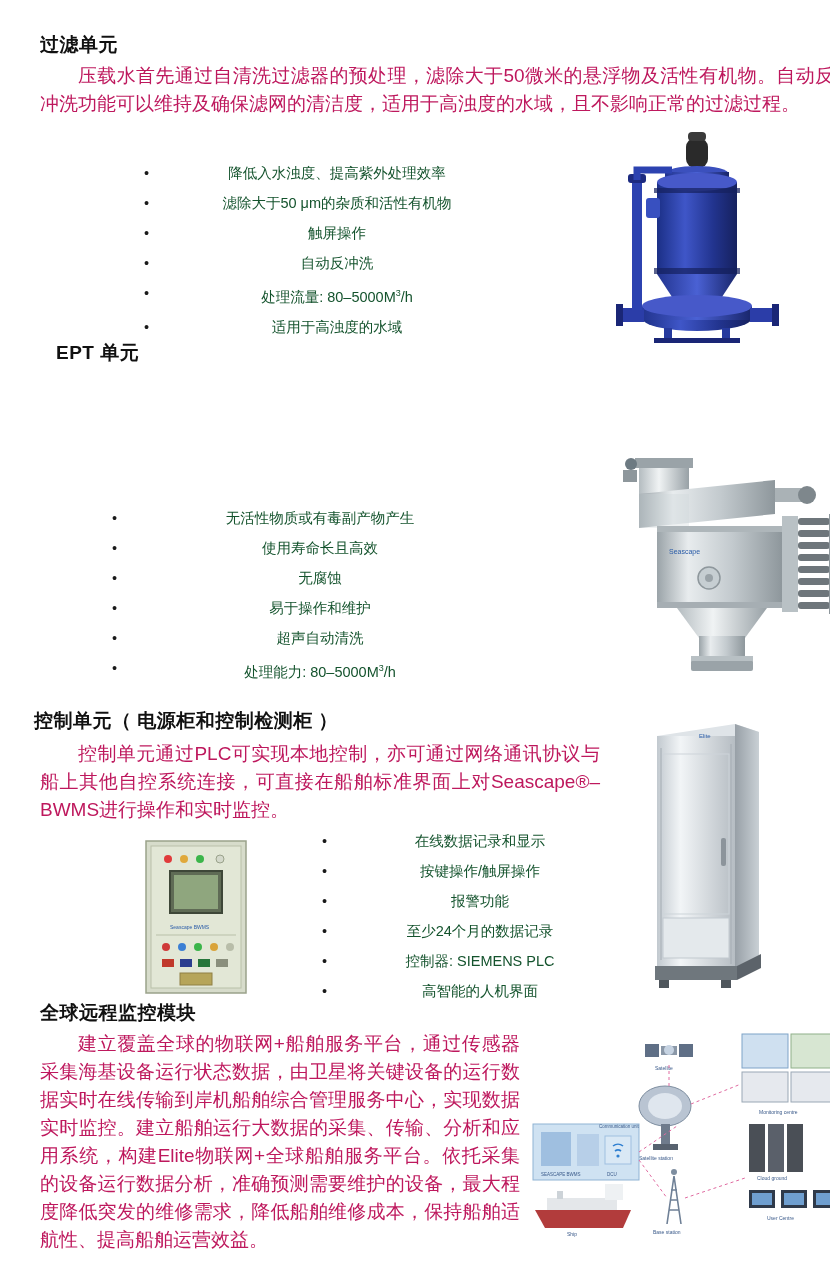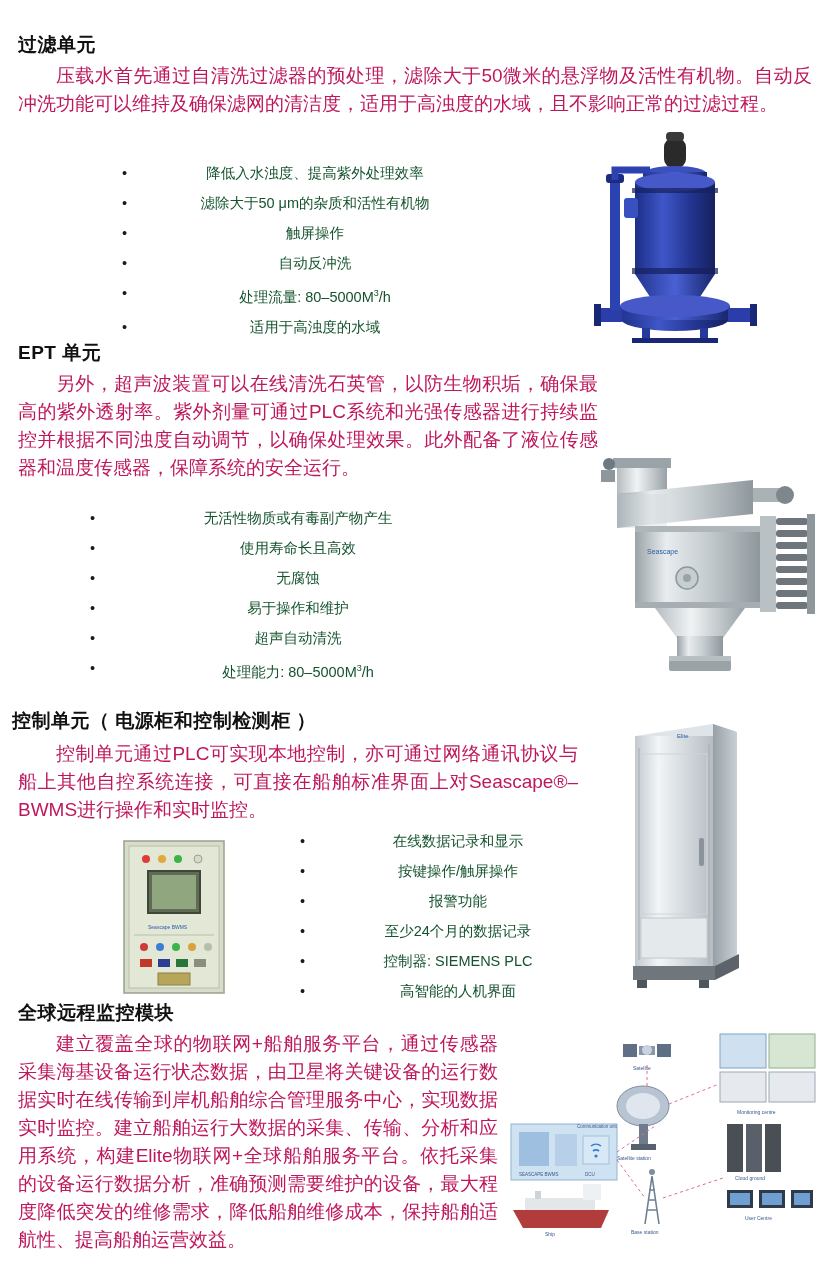--- a/index.html
+++ b/index.html
@@ -4,21 +4,21 @@
 <style>
   html,body{margin:0;padding:0;}
   body{
     width:830px;height:1268px;
     background:#ffffff;
     font-family:"Liberation Sans","DejaVu Sans",sans-serif;
     color:#1a1a1a;
     position:relative;
     overflow:hidden;
   }
-  .page{position:relative;width:687px;height:1268px;}
+  .page{position:relative;width:687px;height:1268px;margin-left:22px;}
   .section-title{
     font-size:19px;font-weight:bold;color:#111;
     letter-spacing:0.5px;
   }
   .para{
     font-size:19px;line-height:28px;color:#be185d;
     text-align:justify;
   }
   .para.indent{text-indent:2em;}
   ul.bullets{list-style:none;margin:0;padding:0;}
@@ -33,21 +33,21 @@
 
   
   #filter-title{position:absolute;left:18px;top:32px;}
   #filter-para{position:absolute;left:18px;top:62px;width:794px;}
   #filter-bullets{position:absolute;left:122px;top:160px;width:370px;}
 
   
   .dev-filter{position:absolute;left:580px;top:128px;width:190px;height:215px;}
 
   
-  #ept-title{position:absolute;left:18px;top:340px;}
+  #ept-title{position:absolute;left:34px;top:340px;}
   #ept-para{position:absolute;left:18px;top:370px;width:580px;}
   #ept-bullets{position:absolute;left:90px;top:505px;width:400px;}
   .dev-ept{position:absolute;left:595px;top:450px;width:235px;height:230px;}
 
   
   #ctrl-title{position:absolute;left:12px;top:708px;}
   #ctrl-para{position:absolute;left:18px;top:740px;width:560px;}
   #ctrl-bullets{position:absolute;left:300px;top:828px;width:300px;}
   .dev-cabinet{position:absolute;left:625px;top:718px;width:120px;height:275px;}
   .dev-panel{position:absolute;left:118px;top:835px;width:115px;height:165px;}
@@ -124,21 +124,20 @@
 
       <rect x="62" y="200" width="8" height="12" fill="#263a9e"></rect>
       <rect x="120" y="200" width="8" height="12" fill="#263a9e"></rect>
       <rect x="52" y="210" width="86" height="5" fill="#1a2676"></rect>
     </svg>
   </div>
 
   <div class="section-title" id="ept-title">EPT 单元</div>
 
   <div id="ept-para">
-    <div class="para indent">另外，超声波装置可以在线清洗石英管，以防生物积垢，确保最高的紫外透射率。紫外剂量可通过PLC系统和光强传感器进行持续监控并根据不同浊度自动调节，以确保处理效果。此外配备了液位传感器和温度传感器，保障系统的安全运行。</div>
   </div>
 
   <ul class="bullets" id="ept-bullets">
     <li>无活性物质或有毒副产物产生</li>
     <li>使用寿命长且高效</li>
     <li>无腐蚀</li>
     <li>易于操作和维护</li>
     <li>超声自动清洗</li>
     <li><span>处理能力: 80–5000M</span><sup>3</sup><span>/h</span></li>
   </ul>

